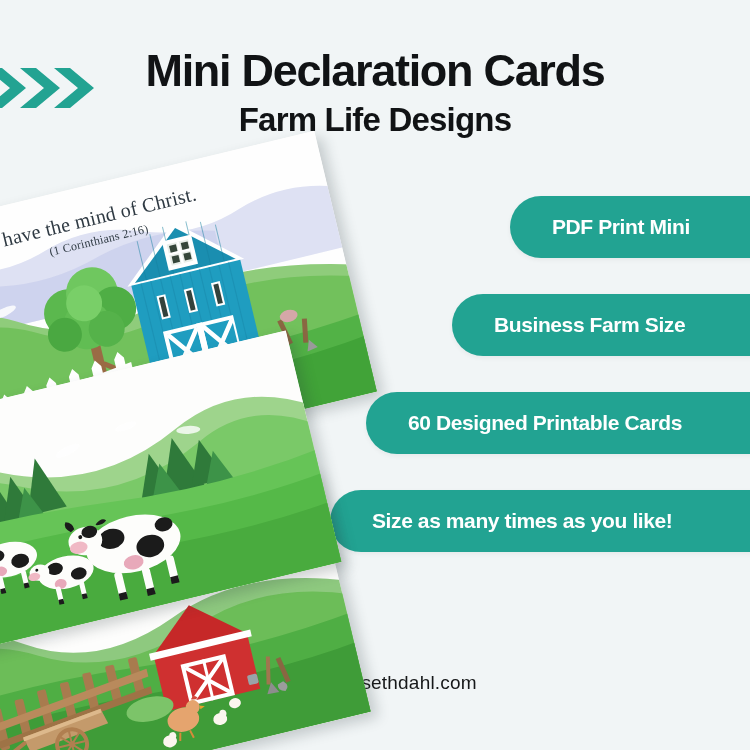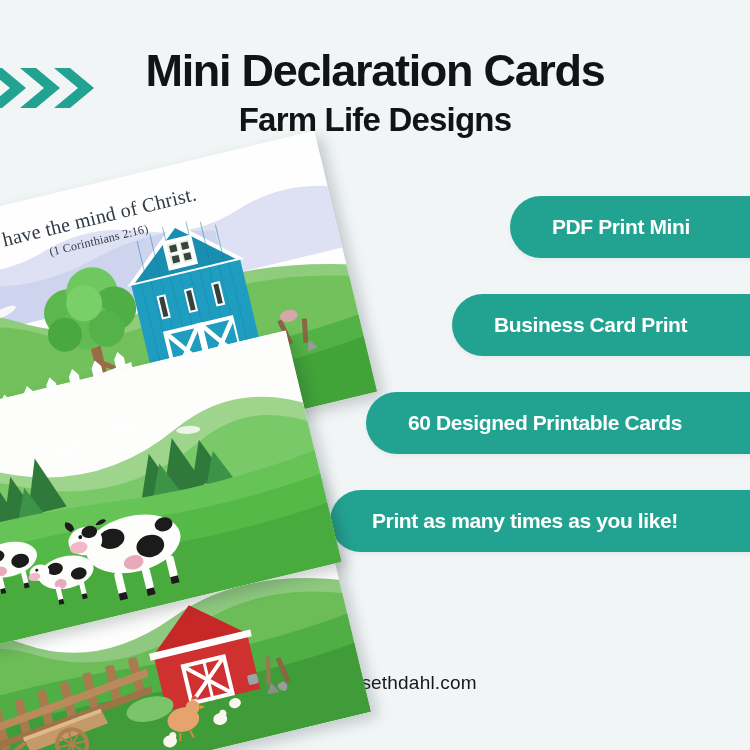--- a/index.html
+++ b/index.html
@@ -447,24 +447,24 @@
         <div class="verse-line">I have the mind of Christ.</div>
         <div class="verse-ref">(1 Corinthians 2:16)</div>
       </div>
     </div>
   </div>
 
   <div class="pill pill-0">
     <span>PDF Print Mini</span>
   </div>
   <div class="pill pill-1">
-    <span>Business Card Print</span>
+    <span>Business Farm Size</span>
   </div>
   <div class="pill pill-2">
     <span>60 Designed Printable Cards</span>
   </div>
   <div class="pill pill-3">
-    <span>Print as many times as you like!</span>
+    <span>Size as many times as you like!</span>
   </div>
 
   <div class="footer-url">www.shopsethdahl.com</div>
 
 </div>
 
 </body></html>

